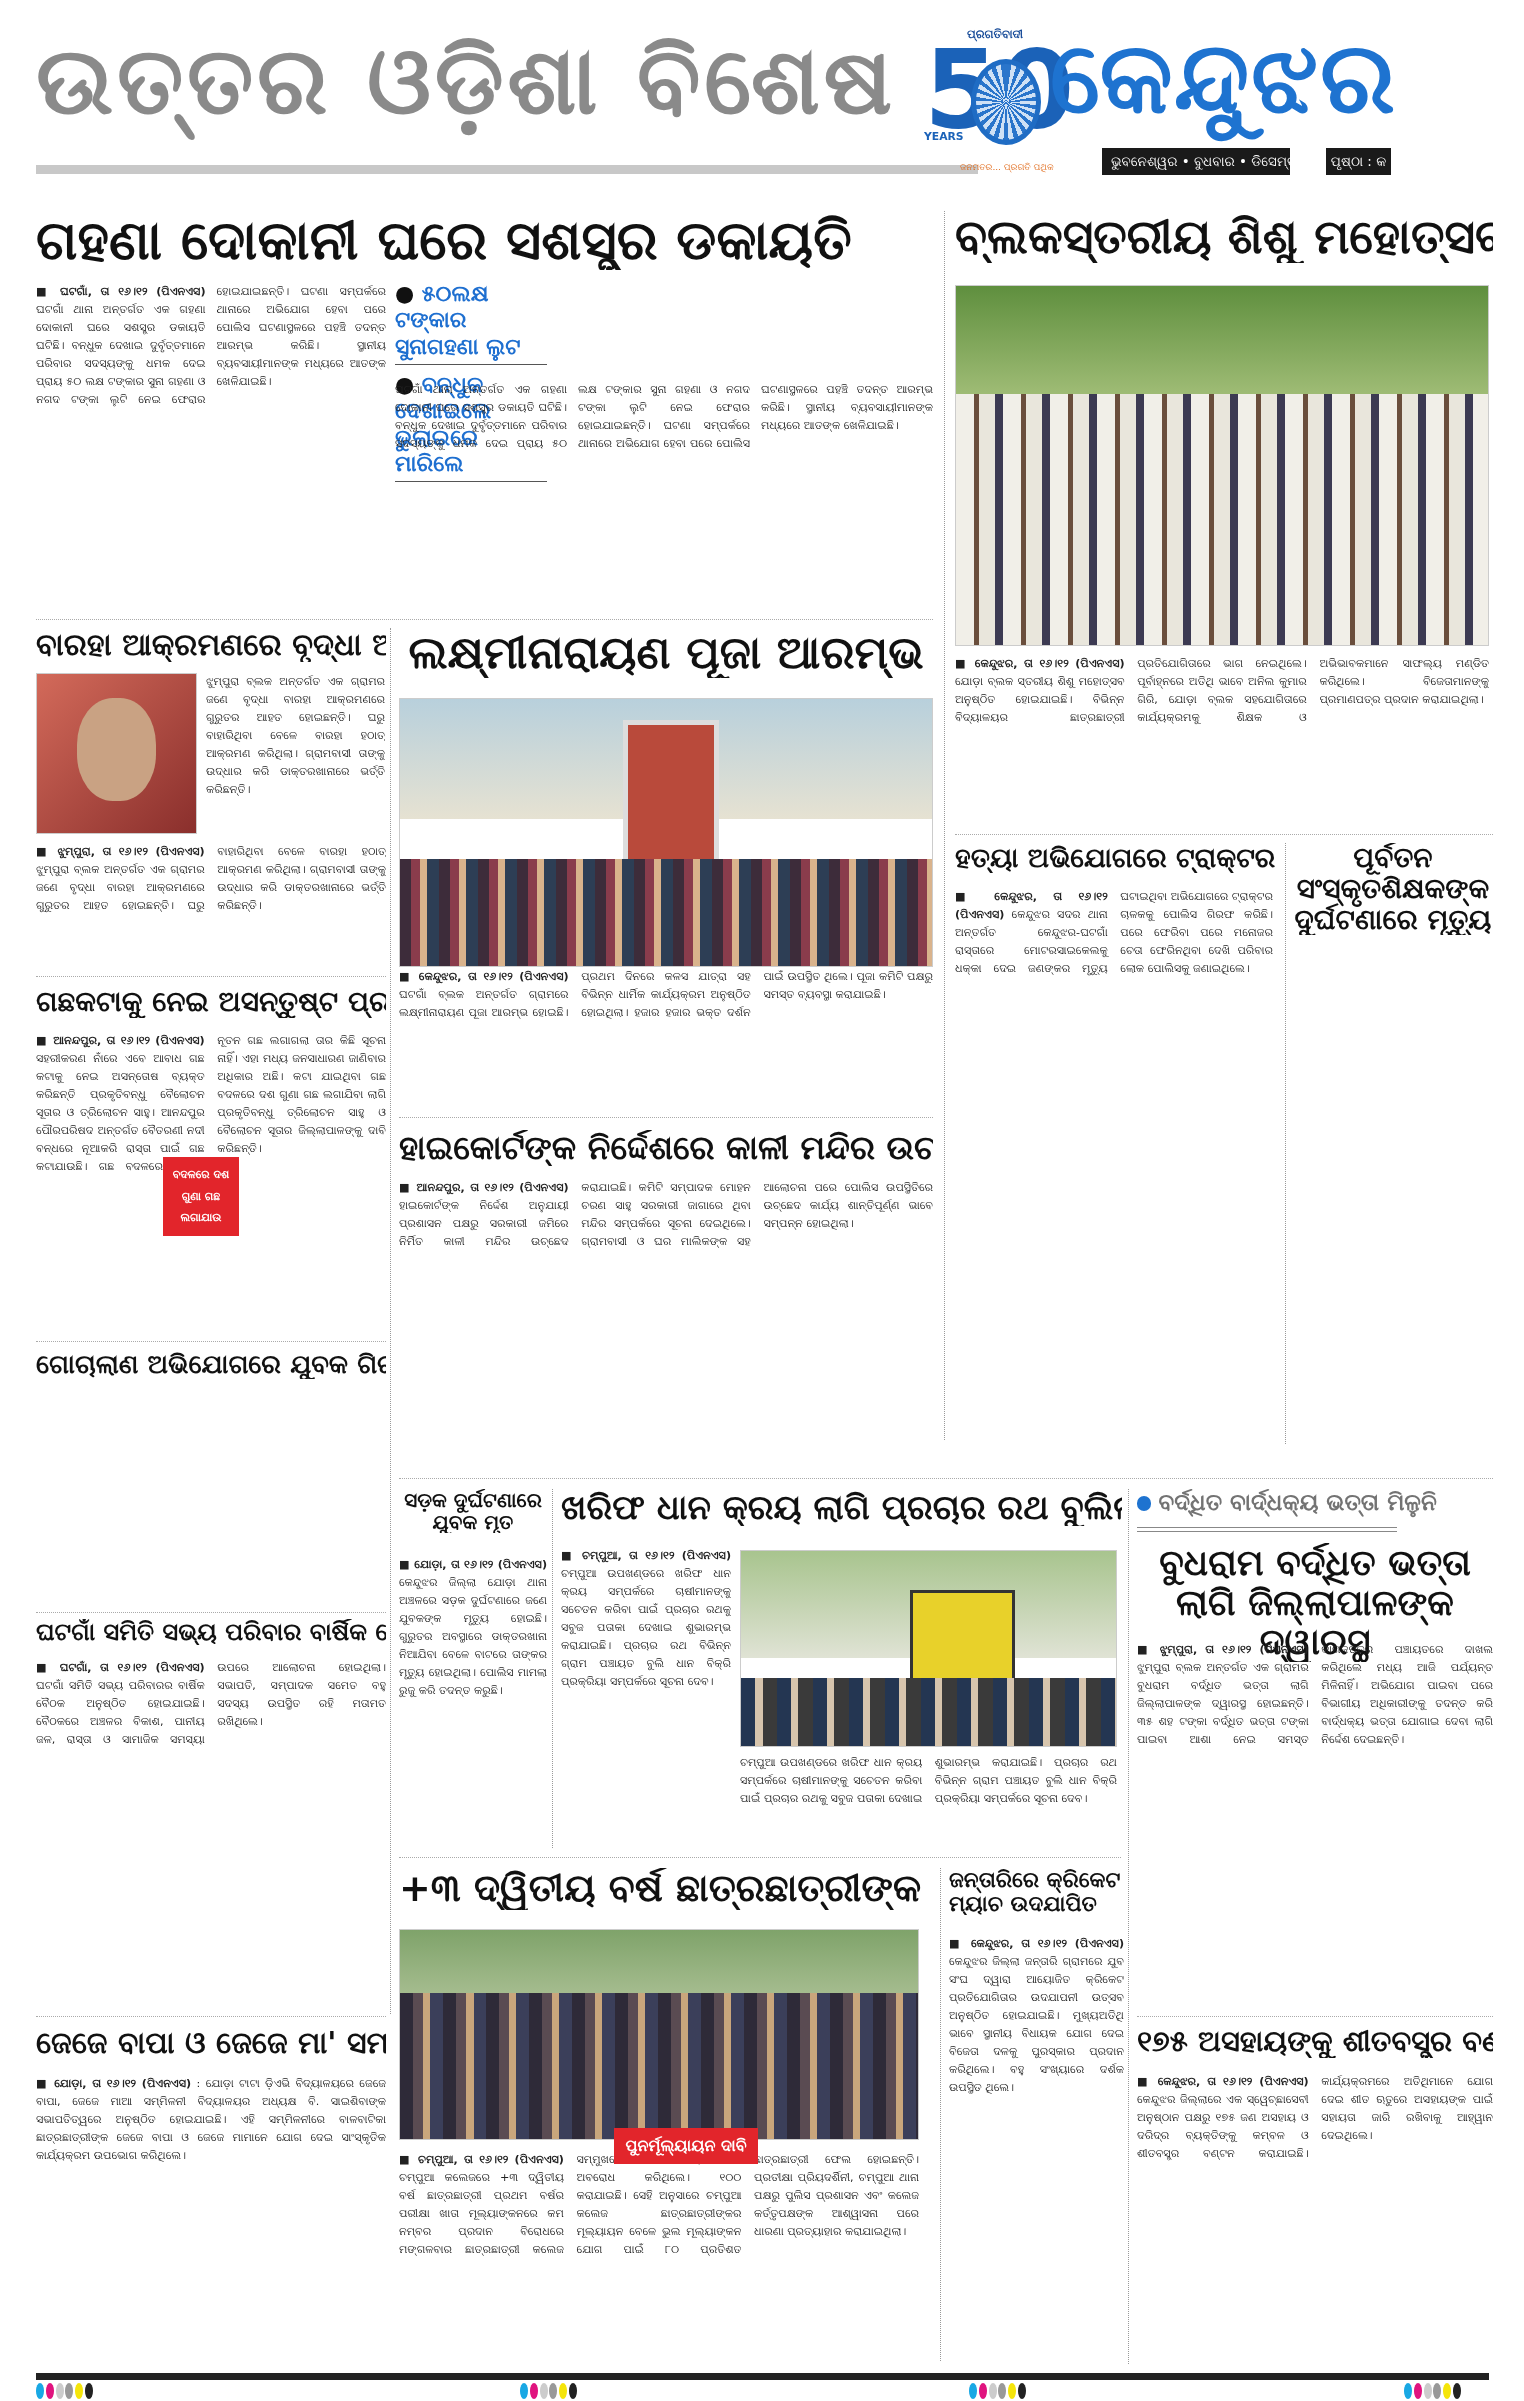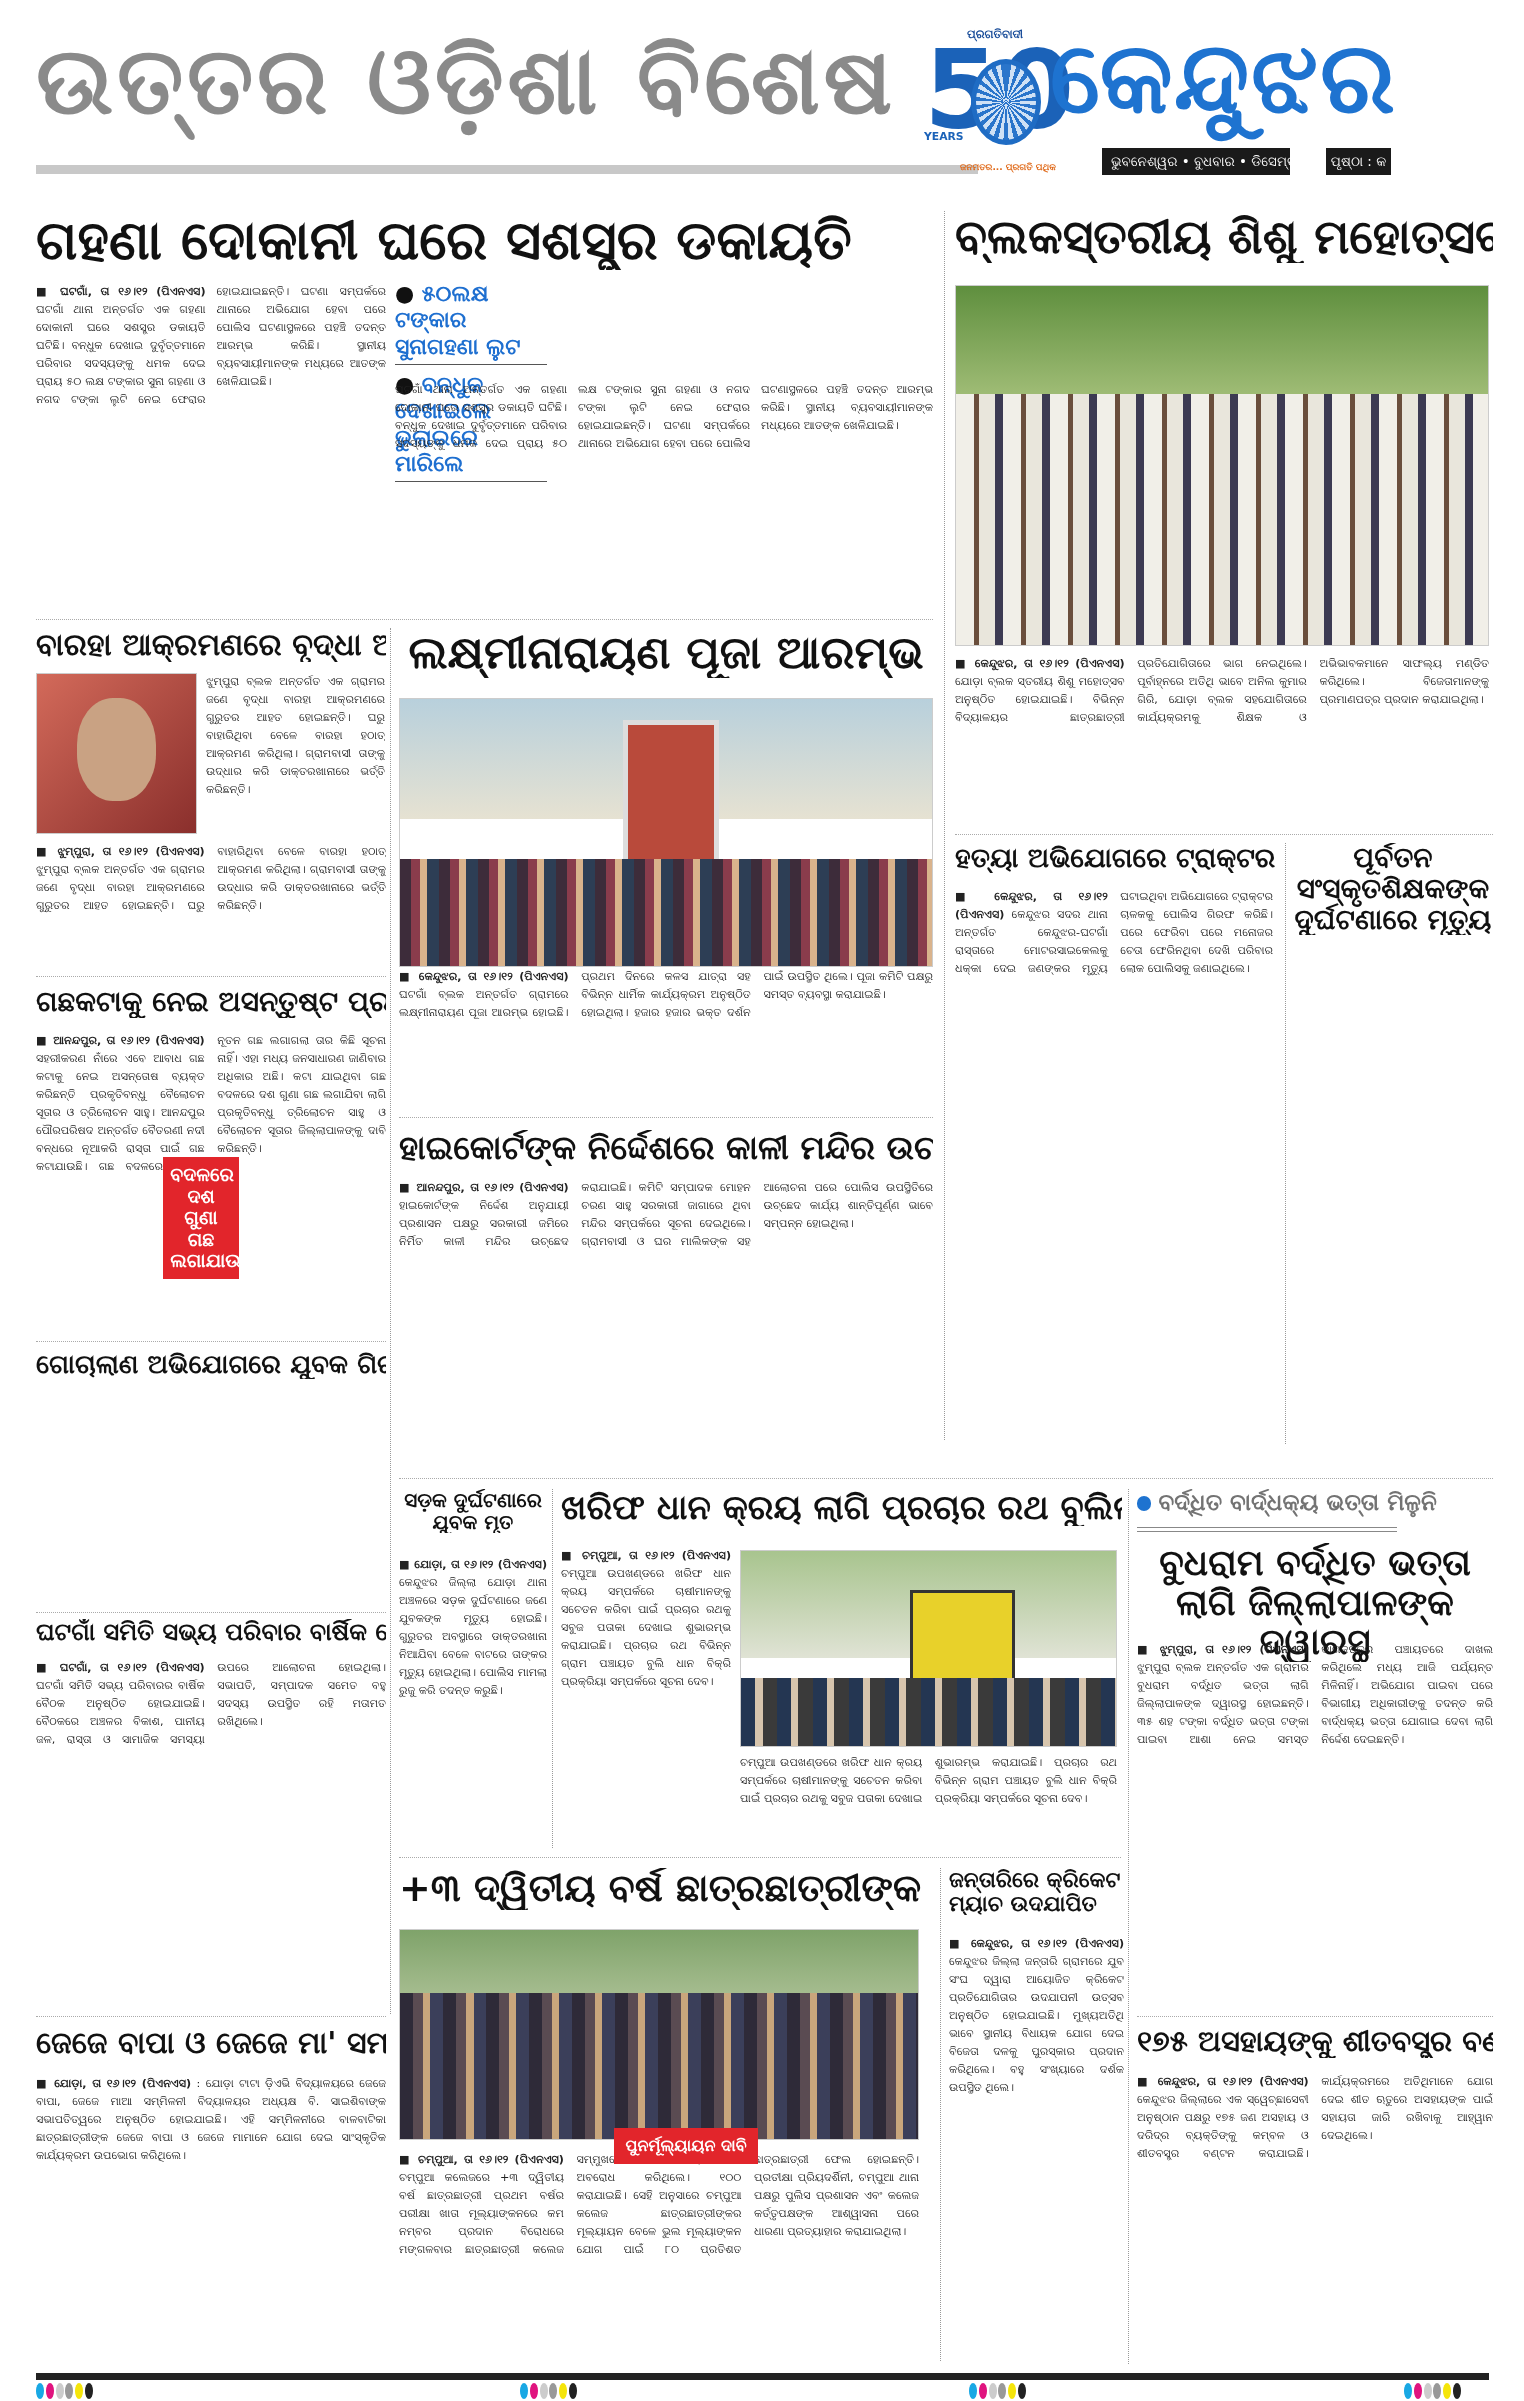--- a/index.html
+++ b/index.html
@@ -7,21 +7,21 @@
   body { font-family: "DejaVu Sans", sans-serif; color: #111; position: relative; }
 
   .masthead { position: absolute; left: 0; top: 0; width: 1525px; height: 202px; }
   .section-title { position: absolute; left: 36px; top: 27px; font-size: 93px; font-weight: bold; color: #8a8a8a; letter-spacing: 3.6px; white-space: nowrap; }
   .gray-rule { position: absolute; left: 36px; top: 165px; width: 942px; height: 9px; background: #c8c8c8; }
   .logo50 { position: absolute; left: 924px; top: 27px; width: 126px; height: 135px; }
   .logo50 .fifty { position: absolute; left: 0; top: 9px; font-size: 108px; font-weight: bold; color: #1b62b8; line-height: 1; }
   .logo50 .wheel { position: absolute; left: 47px; top: 32px; width: 70px; height: 86px; border-radius: 50%; border: 5.4px solid #1f6cc4; background: repeating-conic-gradient(#2a75cb 0 8deg, #cfe1f5 8deg 16deg); }
   .logo50 .brand { position: absolute; left: 43px; top: 0; font-size: 11.7px; font-weight: bold; color: #1b4e9a; }
   .logo50 .years { position: absolute; left: 0; top: 103px; font-size: 10.8px; color: #1b62b8; font-weight: bold; }
-  .logo50 .tag { position: absolute; left: 36px; top: 135px; font-size: 9px; color: #e06a1a; white-space: nowrap; font-weight: bold; }
+  .logo50 .tag { position: absolute; left: 36px; top: 135px; font-size: 9px; color: #e06a1a; white-space: nowrap; }
   .city-title { position: absolute; left: 1050px; top: 20px; font-size: 99px; font-weight: bold; color: #1e73d0; white-space: nowrap; letter-spacing: 1.8px; }
   .dateline { position: absolute; left: 1102px; top: 148px; height: 27px; padding: 0 9px; background: #1a1a1a; color: #fff; font-size: 13.5px; line-height: 27px; white-space: nowrap; width: 188px; overflow: hidden; }
   .pagebox { position: absolute; left: 1326px; top: 148px; height: 27px; width: 65px; background: #1a1a1a; color: #fff; font-size: 13.5px; line-height: 27px; text-align: center; }
 
   .article { position: absolute; }
   .headline { font-weight: bold; color: #111; line-height: 1.1; white-space: nowrap; overflow: hidden; }
   .body-text { font-size: 11.2px; line-height: 18px; color: #222; text-align: justify; column-gap: 12.6px; overflow: hidden; }
   .byline { font-weight: bold; }
   .byline::before { content: "■ "; }
   .vrule { position: absolute; border-left: 0.9px dotted #999; }
@@ -36,21 +36,21 @@
   .photo.kids .sky { background: linear-gradient(180deg, #5f8f3e, #a9c37e); height: 35%; }
   .photo.kids .crowd { height: 70%; background: repeating-linear-gradient(90deg, #f1efe8 0 18px, #6a4e3c 18px 23px, #e9e6dc 23px 39px, #3c3a52 39px 47px); }
   .photo.face { background: linear-gradient(135deg, #d36a5a, #8a2f2c); }
   .photo.face .head { position: absolute; left: 25%; top: 15%; width: 50%; height: 65%; border-radius: 45%; background: #c9a283; }
   .photo.van .sky { background: linear-gradient(180deg, #a8c48e, #e0e3d5); height: 55%; }
   .photo.van .vehicle { position: absolute; left: 45%; top: 20%; width: 28%; height: 60%; background: #e8d12a; border: 3.6px solid #333; }
   .photo.van .crowd { height: 35%; background: repeating-linear-gradient(90deg, #243652 0 14.4px, #d7c5ad 14.4px 21.5px, #3a3a3a 21.5px 36px); }
 
   .blue-sub { font-weight: bold; color: #1e6fd0; font-size: 22px; line-height: 1.2; border-bottom: 1.8px solid #555; padding-bottom: 3.6px; }
   .blue-sub .dot { color: #111; }
-  .red-callout { position: absolute; background: #e2252b; color: #fff; font-weight: bold; text-align: center; font-size: 19px; line-height: 21.5px; padding: 7.2px; }
+  .red-callout { position: absolute; background: #e2252b; color: #fff; font-weight: bold; text-align: center; font-size: 11px; line-height: 21.5px; padding: 7.2px; }
   .blue-kicker { position: absolute; font-weight: bold; font-size: 23px; color: #737373; white-space: nowrap; }
   .blue-kicker .bullet { display: inline-block; width: 14.4px; height: 14.4px; border-radius: 50%; background: #1e73d0; margin-right: 7.2px; vertical-align: middle; }
 
   .footer-bar { position: absolute; left: 36px; top: 2373px; width: 1453px; height: 7.2px; background: #222; }
   .regmarks { position: absolute; top: 2383px; height: 16px; display: flex; gap: 1.8px; }
   .regmarks span { display: block; width: 8px; height: 16px; border-radius: 50%; }
 </style>
 </head>
 <body>
 

